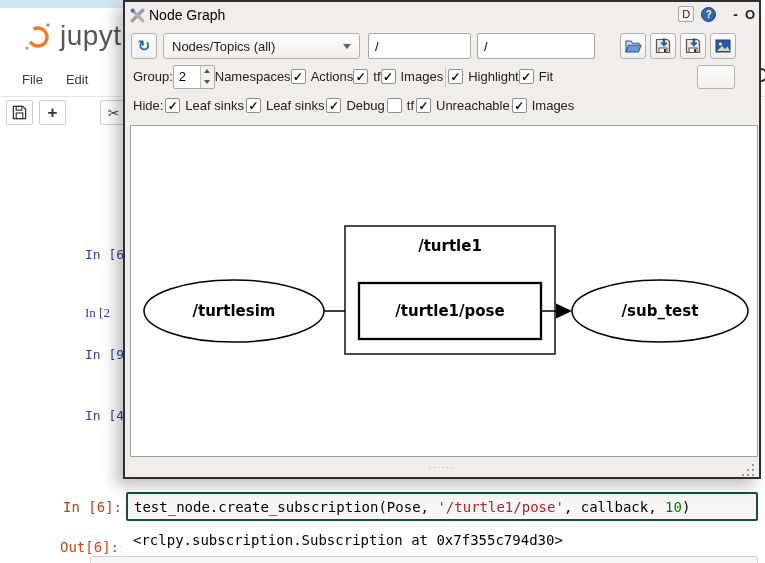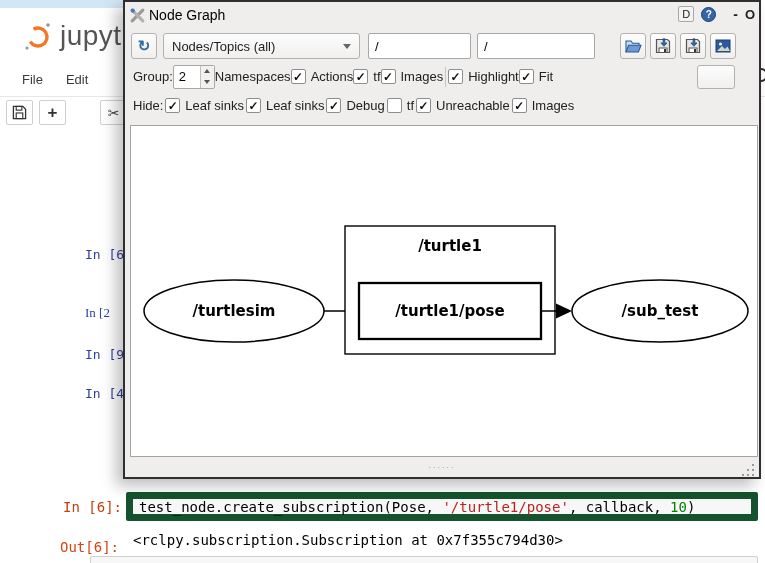--- a/index.html
+++ b/index.html
@@ -12,21 +12,21 @@
   .logo-text { font-size:28px; color:#555; letter-spacing:0.5px; }
   .menubar { position:absolute; left:0; top:62px; width:765px; height:35px; border-bottom:1px solid #e7e7e7; display:flex; align-items:center; padding-left:22px; gap:23px; font-size:13px; color:#3a3a3a; }
   .menubar span { cursor:default; }
   .jtoolbar { position:absolute; left:0; top:100px; height:25px; display:flex; gap:6px; padding-left:6px; }
   .jbtn { height:25px; min-width:27px; background:#fff; border:1px solid #cfcfcf; border-radius:2px; display:flex; align-items:center; justify-content:center; font-size:13px; color:#333; padding:0 5px; }
   .jbtn svg { display:block; }
   .left-prompt { position:absolute; left:85px; width:39px; overflow:hidden; white-space:nowrap; font:13px "DejaVu Sans Mono",monospace; color:#303f9f; }
   .kernel-circle { position:absolute; left:754px; top:68px; width:14px; height:14px; border:2px solid #2f2f2f; border-radius:50%; background:#fff; }
 
   .cell-in-prompt { position:absolute; left:63px; top:499px; font:14px "DejaVu Sans Mono",monospace; color:#c2410c; }
-  .cell-in-box { position:absolute; left:126px; top:492px; width:632px; height:29px; background:#f7f7f7; border:7px solid #14532d; border-radius:2px; display:flex; align-items:center; padding-left:6px; }
+  .cell-in-box { position:absolute; left:126px; top:492px; width:632px; height:29px; background:#f7f7f7; border:2px solid #14532d; border-radius:2px; display:flex; align-items:center; padding-left:6px; }
   .code { font:14px "DejaVu Sans Mono",monospace; color:#000; white-space:pre; }
   .tok-str { color:#ba2121; }
   .tok-num { color:#008000; }
   .cell-out-prompt { position:absolute; left:60px; top:532px; font:14px "DejaVu Sans Mono",monospace; color:#d84315;margin-top:7px; }
   .cell-out-text { position:absolute; left:133px; top:532px; font:14px "DejaVu Sans Mono",monospace; color:#000; }
   .next-cell { position:absolute; left:90px; top:556px; width:668px; height:20px; background:#f7f7f7; border:1px solid #cfcfcf; border-radius:2px; }
 
   
   .rqt { position:absolute; left:123px; top:0; width:638px; height:479px; background:#efeeed; border:2px solid #2f2f2f; box-shadow:-7px 7px 14px rgba(0,0,0,0.25); }
   .titlebar { position:absolute; left:0; top:0; width:100%; height:26px; display:flex; align-items:center; padding-left:4px; }
@@ -108,21 +108,21 @@
     <svg width="14" height="15" viewBox="0 0 14 15">
       <rect x="1" y="1" width="8" height="10" fill="#fff" stroke="#444" stroke-width="1.3"></rect>
       <rect x="5" y="4" width="8" height="10" fill="#fff" stroke="#444" stroke-width="1.3"></rect>
     </svg>
   </div>
 </div>
 
 <div class="left-prompt" style="top:247px;">In [6</div>
 <div class="left-prompt" style="top:305px;font-family:Liberation Serif, serif;">In [2</div>
 <div class="left-prompt" style="top:347px;">In [9</div>
-<div class="left-prompt" style="top:386px;">In [4</div>
+<div class="left-prompt" style="top:408px;">In [4</div>
 
 <div class="kernel-circle"></div>
 
 <div class="cell-in-prompt">In [6]:</div>
 <div class="cell-in-box">
   <span class="code"><span>test_node.create_subscription(Pose, </span><span class="tok-str">'/turtle1/pose'</span><span>, callback, </span><span class="tok-num">10</span><span>)</span></span>
 </div>
 <div class="cell-out-prompt">Out[6]:</div>
 <div class="cell-out-text">&lt;rclpy.subscription.Subscription at 0x7f355c794d30&gt;</div>
 <div class="next-cell"></div>

